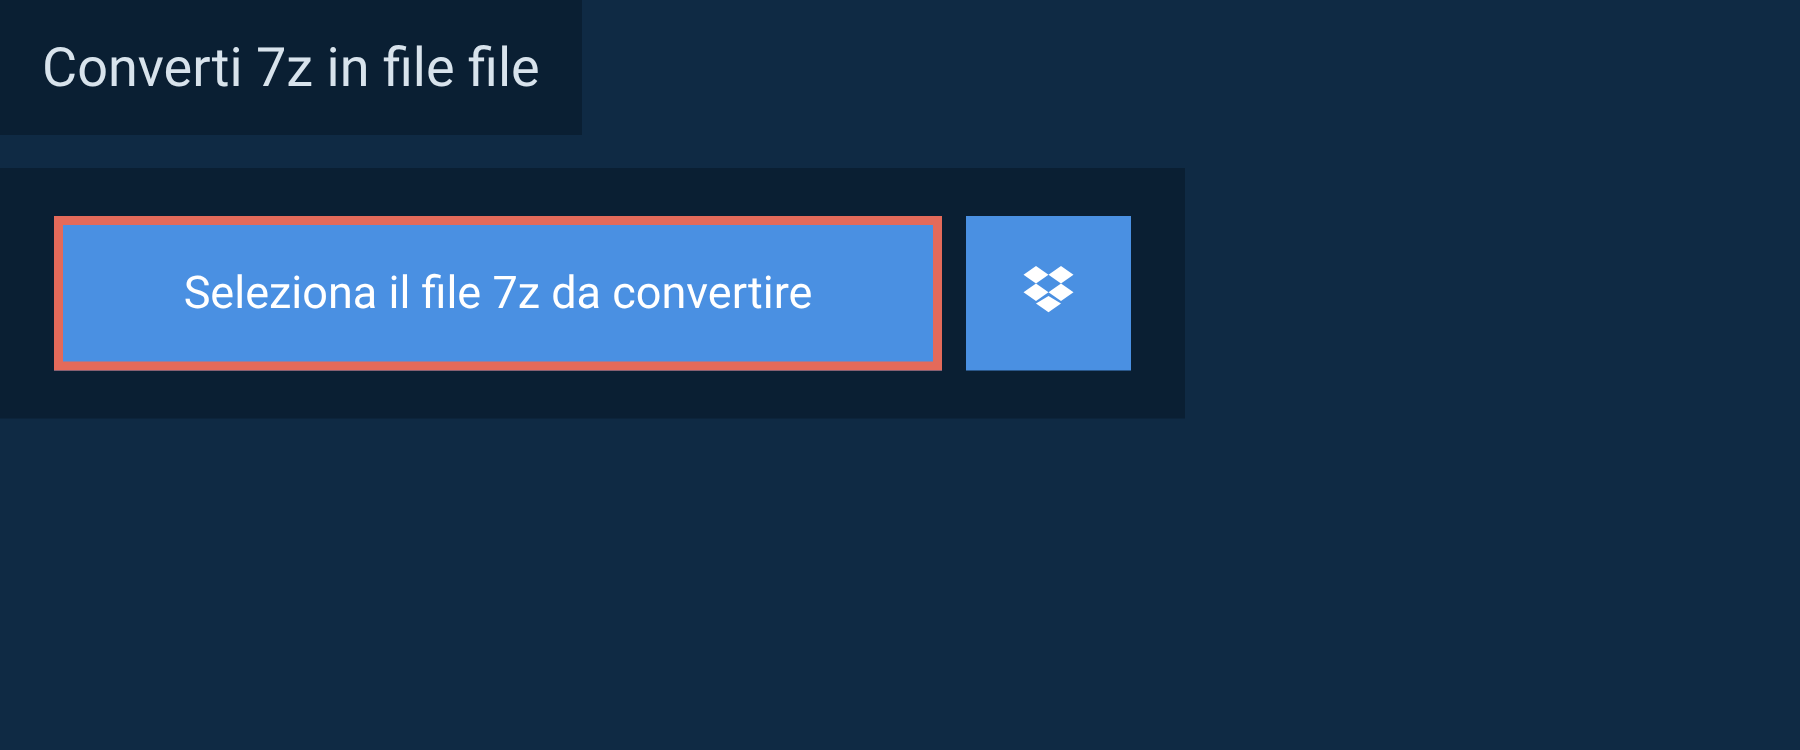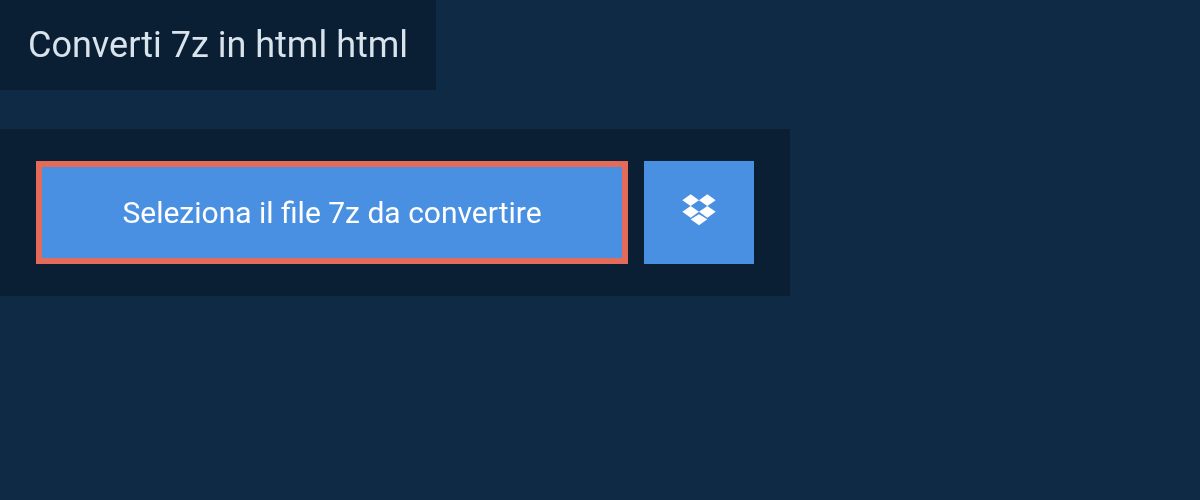--- a/index.html
+++ b/index.html
@@ -21,21 +21,21 @@
       display: inline-block;
     }
     .page-title {
       font-size: 36px;
       font-weight: 400;
       color: #d8e3ec;
     }
     .upload-section {
       background: #0a1f33;
       padding: 32px 36px;
-      margin-top: 39px;
+      margin-top: 22px;
       width: 790px;
     }
     .upload-row {
       display: flex;
       gap: 16px;
       align-items: stretch;
     }
     .select-button {
       background: #4a90e2;
       border: 6px solid #e46a5a;
@@ -62,21 +62,21 @@
       height: 40px;
       fill: #ffffff;
     }
   </style>
 </head>
 <body>
 
 
 
 <div class="page-title-bar">
-  <h1 class="page-title">Converti 7z in html html</h1>
+  <h1 class="page-title">Converti 7z in file file</h1>
 </div>
 
 <div class="upload-section">
   <div class="upload-row">
     <div class="select-button">
       <span>Seleziona il file 7z da convertire</span>
     </div>
     <div class="dropbox-button">
       <span>
         <svg viewBox="0 0 48 48">

